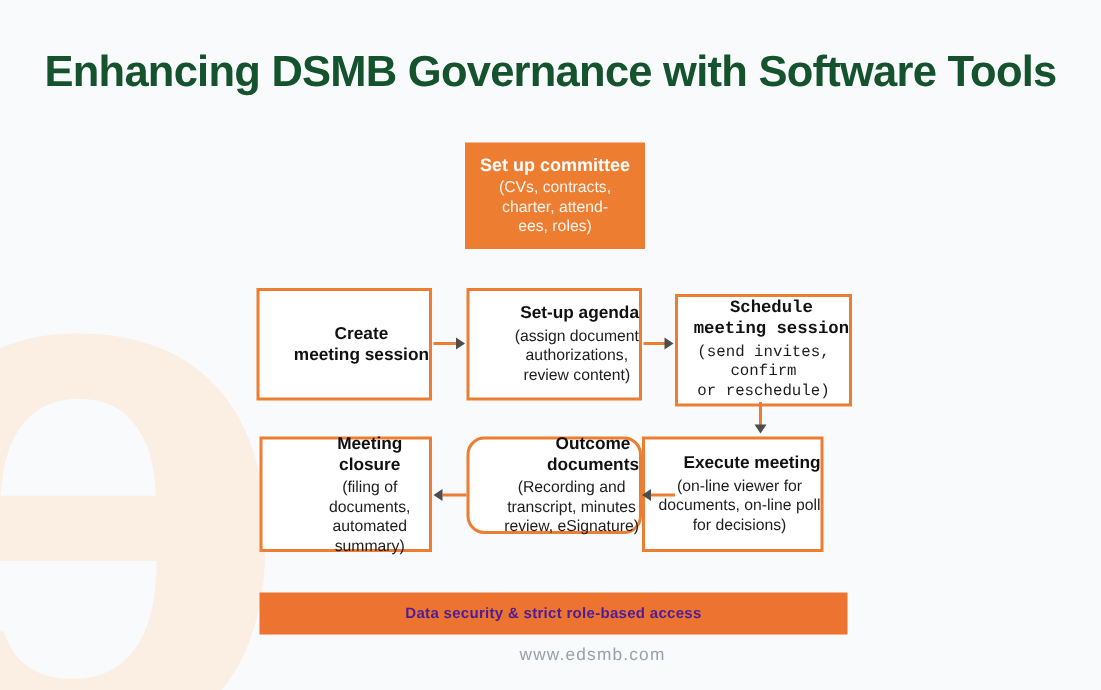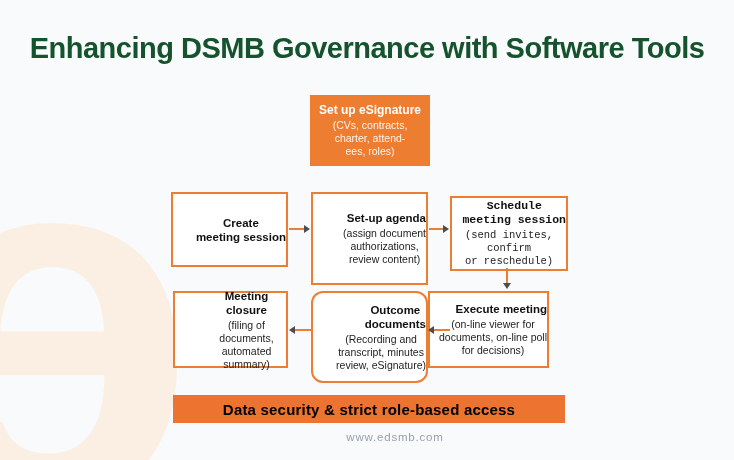--- a/index.html
+++ b/index.html
@@ -31,54 +31,54 @@
   .committee .sub{font-size:10.5px;line-height:13px;color:rgba(255,255,255,0.92);white-space:pre-line;margin-top:2px;}
   
   .fbox{
     position:absolute;background:#fff;border:2px solid #ed7d31;
     display:flex;flex-direction:column;justify-content:center;align-items:flex-end;
     text-align:center;box-sizing:border-box;
   }
   .fbox .hd{font-size:11.5px;font-weight:bold;line-height:14px;color:#111;white-space:pre-line;}
   .fbox .sub{font-size:10.5px;line-height:13px;color:#1d1d1d;white-space:pre-line;margin-top:2px;}
   .b1{left:171px;top:192px;width:117px;height:75px;}
-  .b2{left:311px;top:192px;width:117px;height:93px;}
+  .b2{left:311px;top:192px;width:117px;height:75px;}
   .b3{left:450px;top:196px;width:118px;height:75px;font-family:Liberation Mono, monospace;}
   .b4{left:173px;top:291px;width:115px;height:77px;padding-left:32px;}
-  .b5{left:311px;top:291px;width:117px;height:92px;border-radius:12px;}
+  .b5{left:311px;top:291px;width:117px;height:65px;border-radius:12px;}
   .b6{left:428px;top:291px;width:121px;height:77px;}
   
   .shaft-h{position:absolute;height:2px;background:#ed7d31;}
   .shaft-v{position:absolute;width:2px;background:#ed7d31;}
   .head{position:absolute;width:0;height:0;}
   .head.right{border-top:4px solid transparent;border-bottom:4px solid transparent;border-left:6px solid #4d4d4d;}
   .head.left{border-top:4px solid transparent;border-bottom:4px solid transparent;border-right:6px solid #4d4d4d;}
   .head.down{border-left:4px solid transparent;border-right:4px solid transparent;border-top:6px solid #4d4d4d;}
   
   .banner{
     position:absolute;left:173px;top:395px;width:392px;height:28px;
-    background:#ed7330;color:#000000;font-size:15px;font-weight:bold;
+    background:#ed7330;color:#4c1d95;font-size:10px;font-weight:bold;
     display:flex;justify-content:center;align-items:center;letter-spacing:0.2px;
   }
   .footer{
     position:absolute;left:0;top:431px;width:100%;text-align:center;
     font-size:11.5px;letter-spacing:0.8px;color:#98a0b0;padding-left:28px;
   }
 </style>
 </head>
 <body>
 
 <div class="slide">
 
   <div class="watermark">e</div>
 
   <div class="title">Enhancing DSMB Governance with Software Tools</div>
 
   <div class="committee">
-    <div class="hd">Set up eSignature</div>
+    <div class="hd">Set up committee</div>
     <div class="sub">(CVs, contracts,
 charter, attend-
 ees, roles)</div>
   </div>
 
   <div class="fbox b1">
     <div class="hd">Create
 meeting session</div>
   </div>
 

